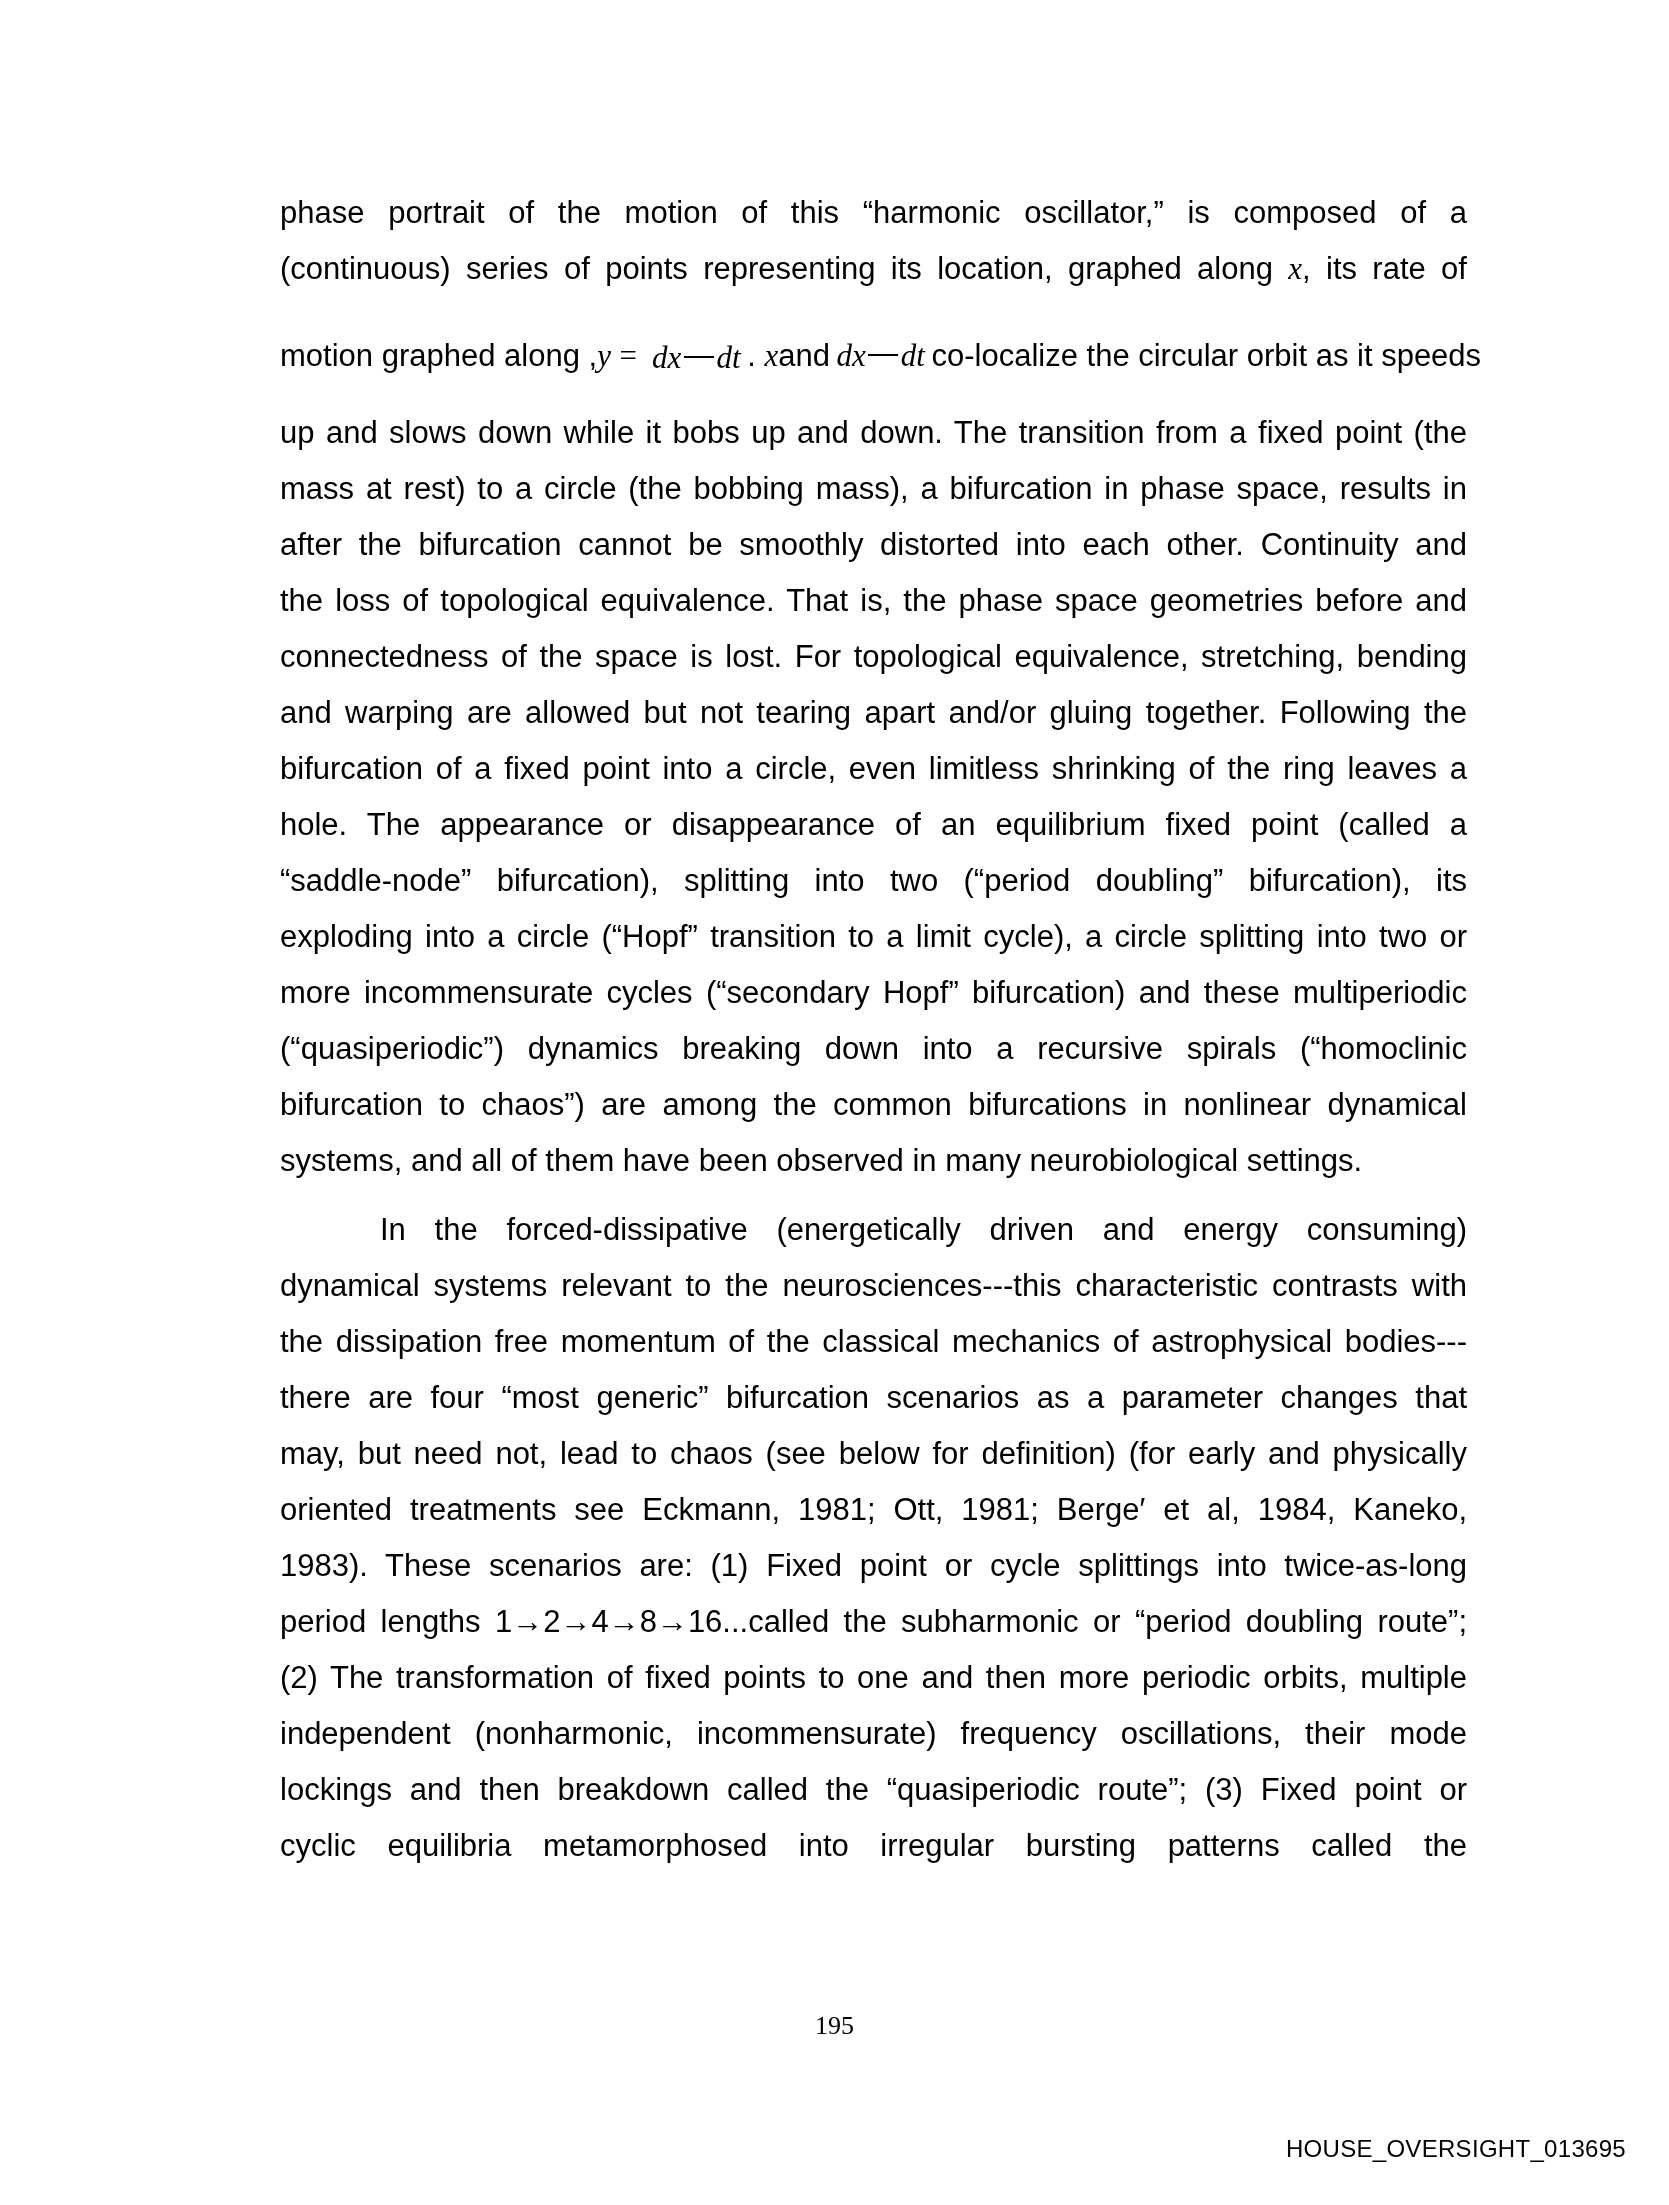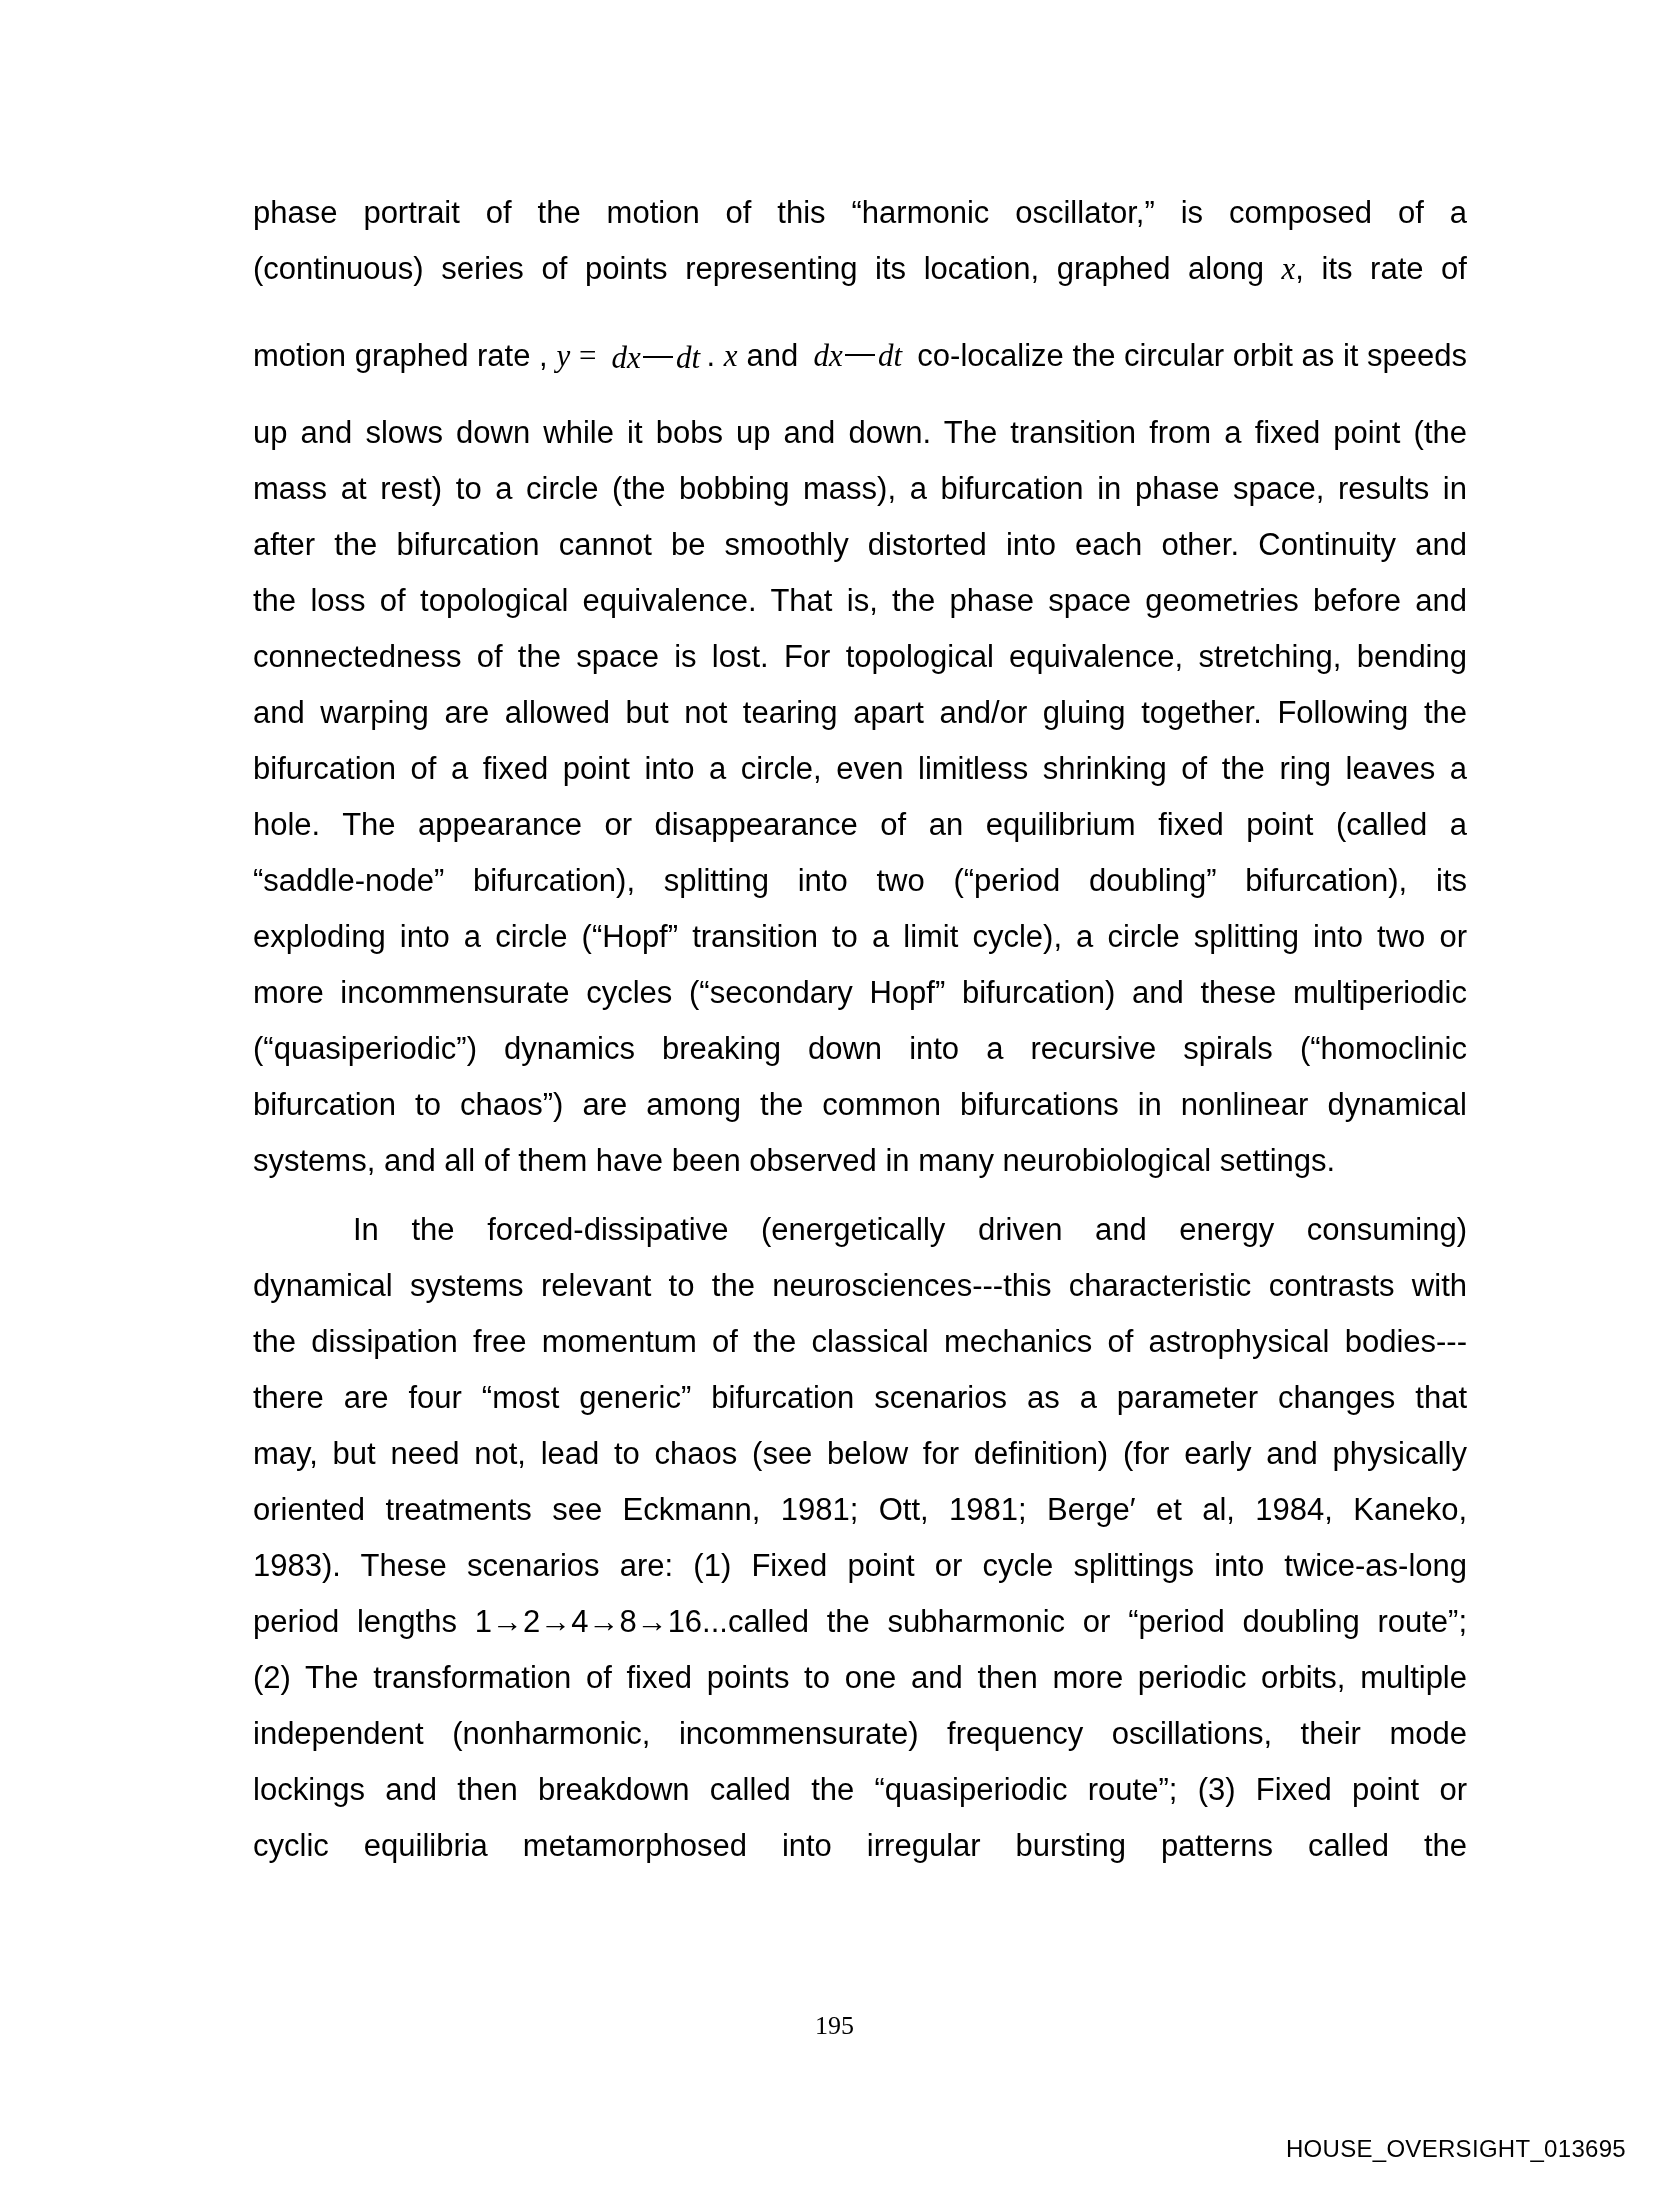--- a/index.html
+++ b/index.html
@@ -30,20 +30,21 @@
     }
     .line {
       display: block;
       height: 56px;
       line-height: 46px;
       font-size: 31px;
       white-space: nowrap;
       text-align: justify;
       text-align-last: justify;
       overflow: visible;
+      margin-left: 27px;
     }
     .line.last {
       text-align-last: left;
     }
     .line.indent {
       padding-left: 100px;
     }
     .line.eq {
       height: 108px;
       line-height: 108px;
@@ -107,21 +108,21 @@
 <div class="page">
   <div class="body-text">
 
     <div>
       <div class="line">phase portrait of the motion of this “harmonic oscillator,” is composed of a</div>
 
       <div class="line"><span>(continuous) series of points representing its location, graphed along</span> <span class="math">x</span><span>, its rate of</span></div>
 
       <div class="line eq">
         <div class="eq-inner">
-          <span class="seg">motion graphed rate ,</span>
+          <span class="seg">motion graphed along ,</span>
           <span class="seg">
             <span class="math">y</span>
             <span class="math" style="font-style:normal">=</span>
             <span class="frac">
               <span class="num">dx</span>
               <span class="bar"></span>
               <span class="den">dt</span>
             </span><span>.</span>
             <span class="math">x</span>
           </span>

